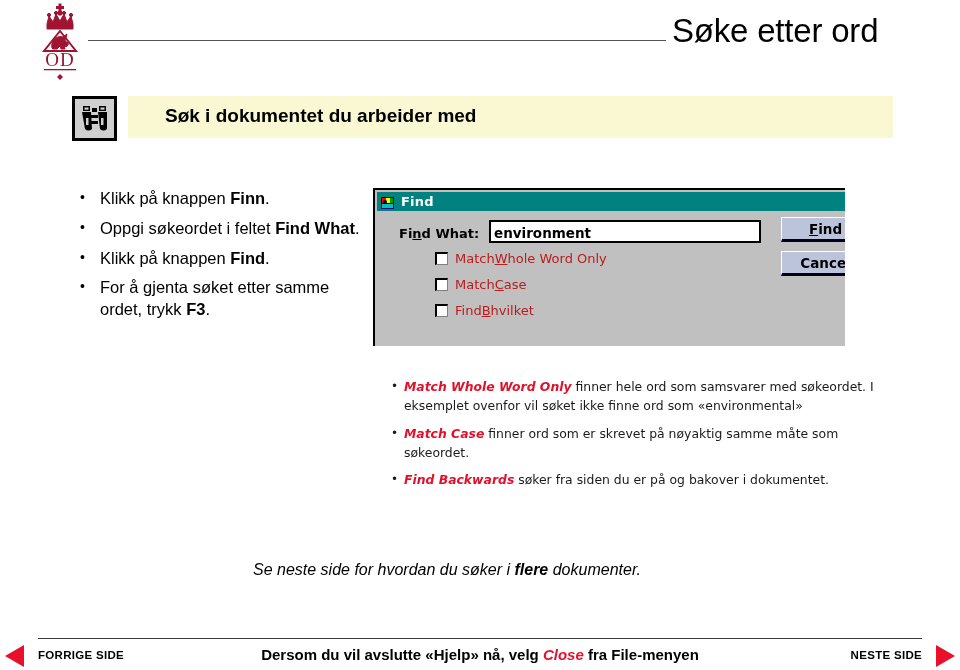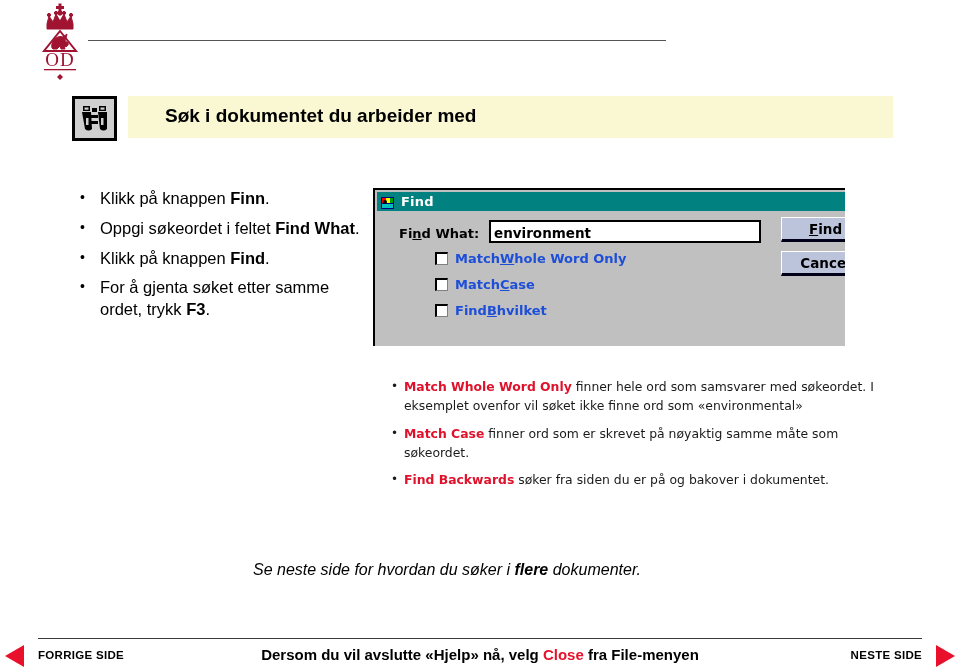--- a/index.html
+++ b/index.html
@@ -167,22 +167,22 @@
     overflow: hidden;
     white-space: nowrap;
     font-family: "DejaVu Sans", sans-serif;
   }
   .chk-row {
     position: absolute;
     left: 10px;
     display: flex;
     align-items: center;
     font-size: 13px;
-    font-weight: bold;
-    color: #1d4ed8;
+    font-weight: normal;
+    color: #b91c1c;
     white-space: nowrap;
     padding-left: 48px;
   }
   .chk-box {
     width: 13px; height: 13px;
     background: #ffffff;
     border-top: 2px solid #000000;
     border-left: 2px solid #000000;
     border-right: 1px solid #808080;
     border-bottom: 1px solid #808080;
@@ -232,21 +232,21 @@
     padding-left: 14px;
     margin-bottom: 9px;
     line-height: 1.52;
   }
   #right-col li .rbullet {
     position: absolute;
     left: 1px; top: -1px;
     font-size: 12px;
     color: #1a1a1a;
   }
-  .red { color: #e0112b; font-weight: 600; }
+  .red { color: #e0112b; font-weight: 600; font-style: italic; }
 
   
   #bottom-note {
     position: absolute;
     left: 253px; top: 561px;
     font-size: 16px;
     font-style: italic;
     color: #000000;
     white-space: nowrap;
   }
@@ -334,20 +334,21 @@
       <g fill="#a01432">
         <text x="28" y="64" font-family="'Liberation Serif', serif" font-size="19" text-anchor="middle" letter-spacing="1">OD</text>
       </g>
       <rect x="12" y="67" width="32" height="1.3" fill="#a01432"></rect>
       <path d="M28 72 l3 3 l-3 3 l-3 -3 Z" fill="#a01432"></path>
     </svg>
   </div>
 
   <div id="header-rule"></div>
 
+  <div id="page-title">Søke etter ord</div>
 </div>
 
 <div id="section-icon">
   <svg width="39" height="39" viewBox="0 0 39 39" xmlns="http://www.w3.org/2000/svg">
     <rect x="0" y="0" width="39" height="39" fill="#cfcfcf"></rect>
     <g fill="#000000">
 
       <rect x="8" y="7" width="7" height="5"></rect>
       <rect x="24" y="7" width="7" height="5"></rect>
 

